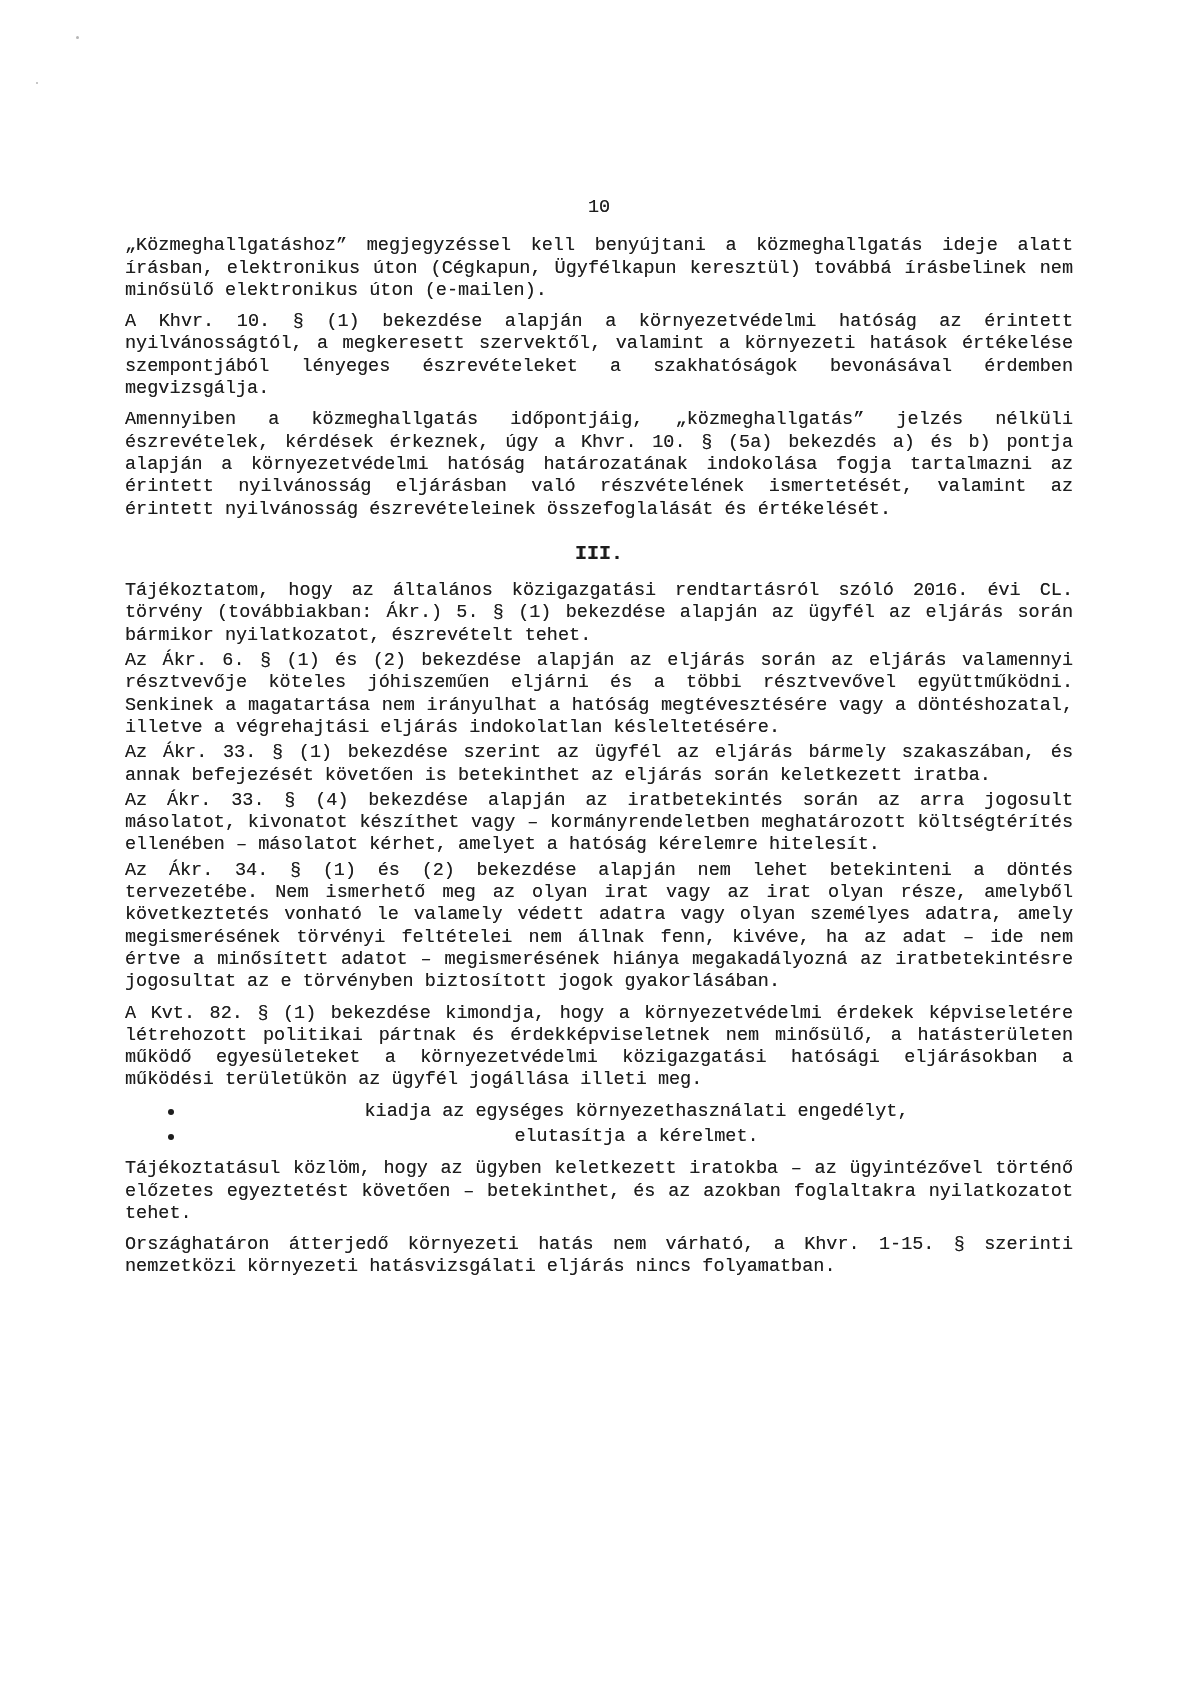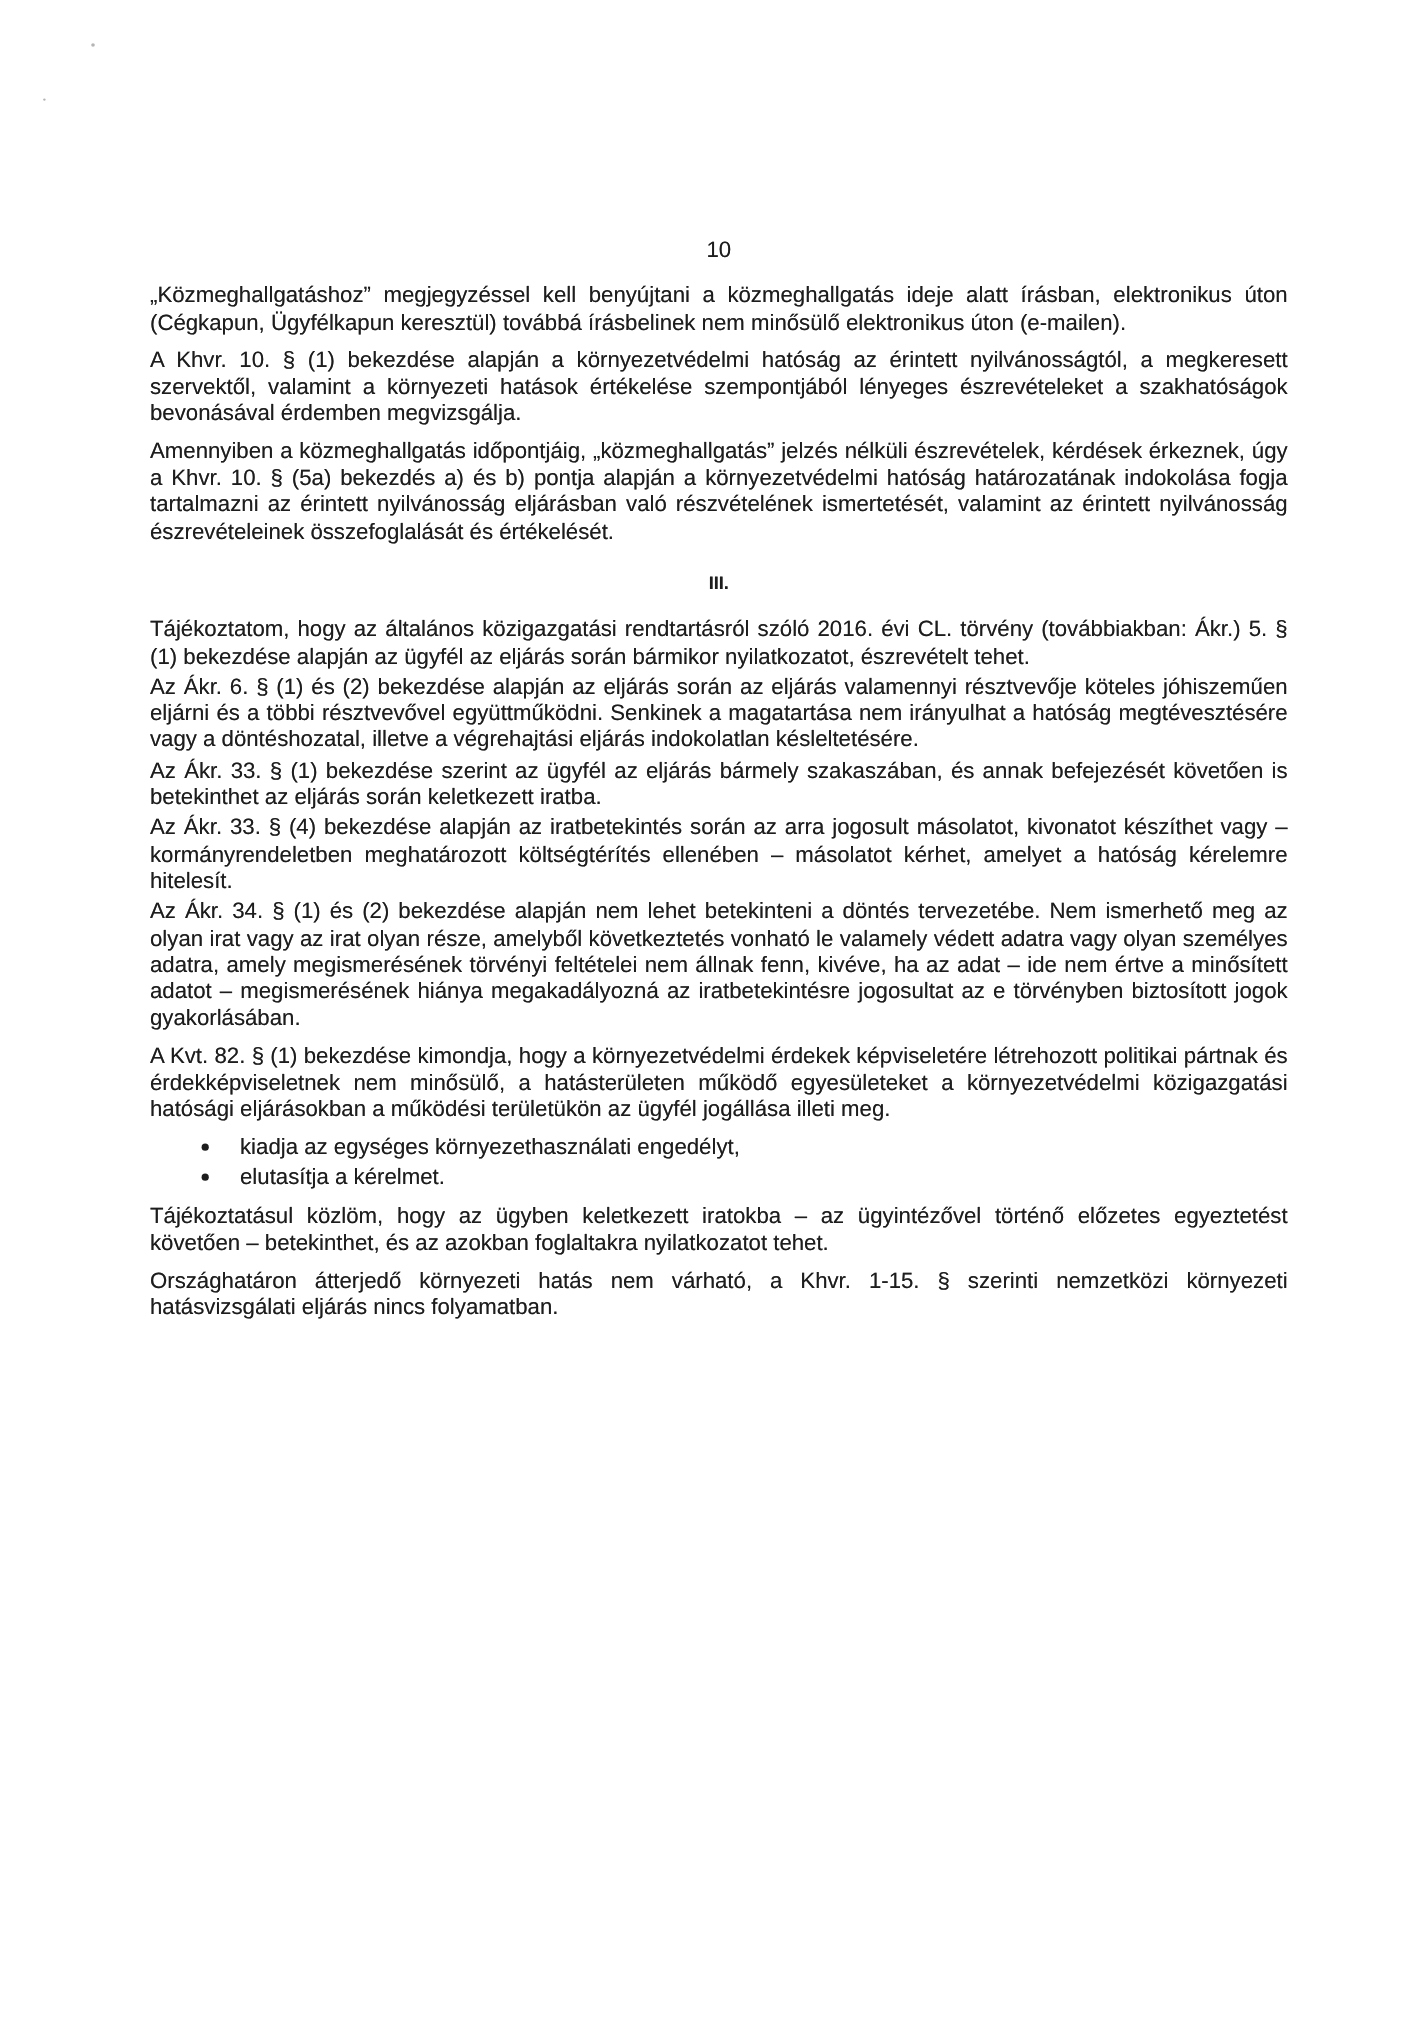--- a/index.html
+++ b/index.html
@@ -10,21 +10,21 @@
     background: #ffffff;
     overflow: hidden;
   }
   .page {
     position: relative;
     width: 1190px;
     height: 1232px;
     background: #ffffff;
     box-sizing: border-box;
     padding: 197px 117px 0 125px;
-    font-family: Liberation Sans, sans-serif;
+    font-family: Liberation Mono, monospace;
     font-size: 18.5px;
     line-height: 22.3px;
     color: #1d1d1d;
     text-shadow: 0 0 0.45px rgba(20,20,20,0.6);
   }
   .page-number {
     text-align: center;
     margin: 0 0 16px 0;
   }
   .para {
@@ -34,35 +34,35 @@
   .para.tight {
     margin-bottom: 3px;
   }
   .para.no-gap {
     margin-bottom: 0;
   }
   .section-heading {
     margin: 22px 0 15px 0;
     text-align: center;
     font-weight: bold;
-    font-size: 15px;
+    font-size: 20px;
   }
   .lead-label {
     font-weight: bold;
   }
   ul.bullets {
     list-style: none;
     margin: 0 0 10px 0;
     padding: 0;
   }
   ul.bullets li {
     position: relative;
     padding-left: 75px;
     margin-bottom: 3px;
-    text-align: left;
+    text-align: center;
   }
   ul.bullets li .dot {
     position: absolute;
     left: 43px;
     top: 8px;
     width: 6px;
     height: 6px;
     border-radius: 50%;
     background: #1d1d1d;
   }

